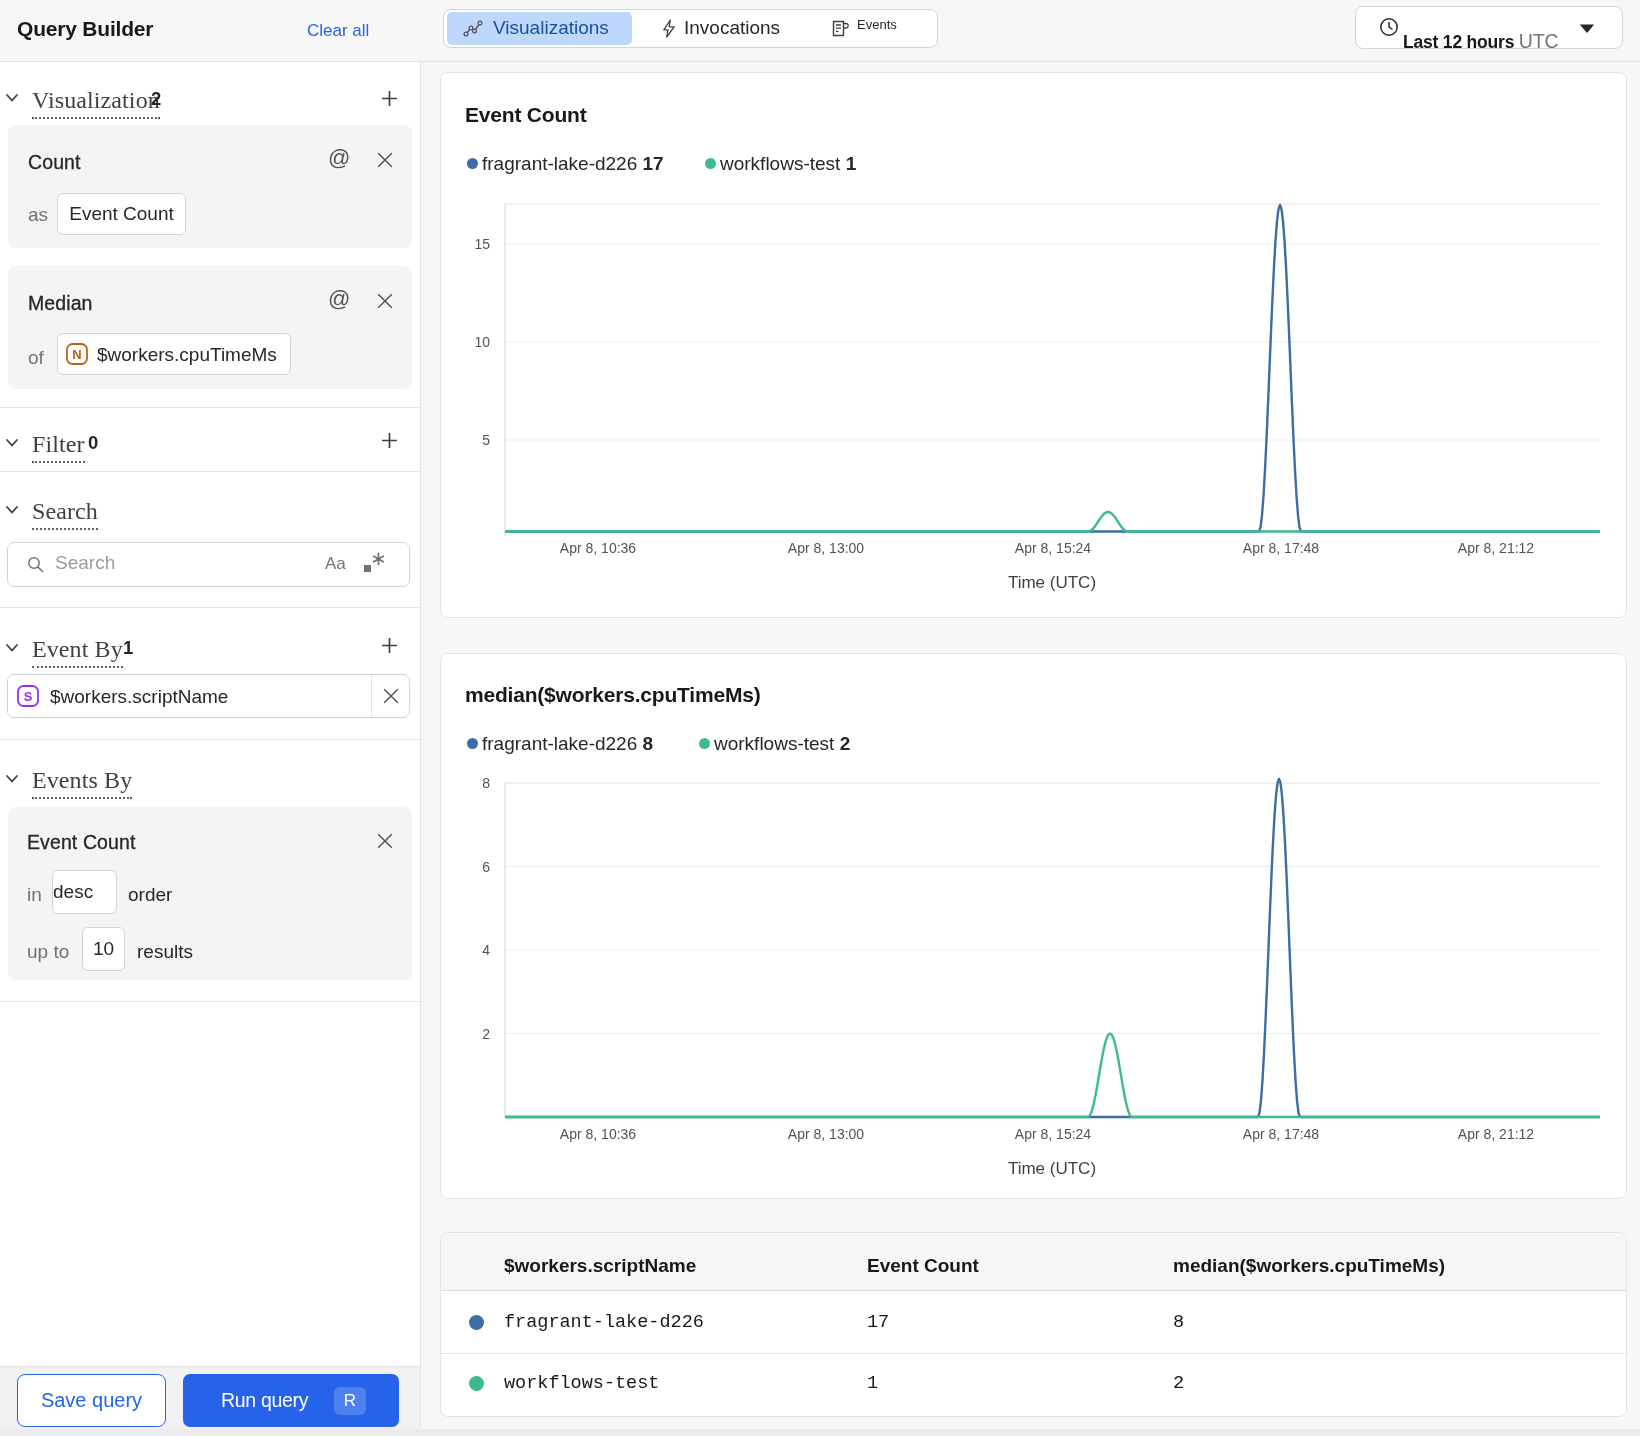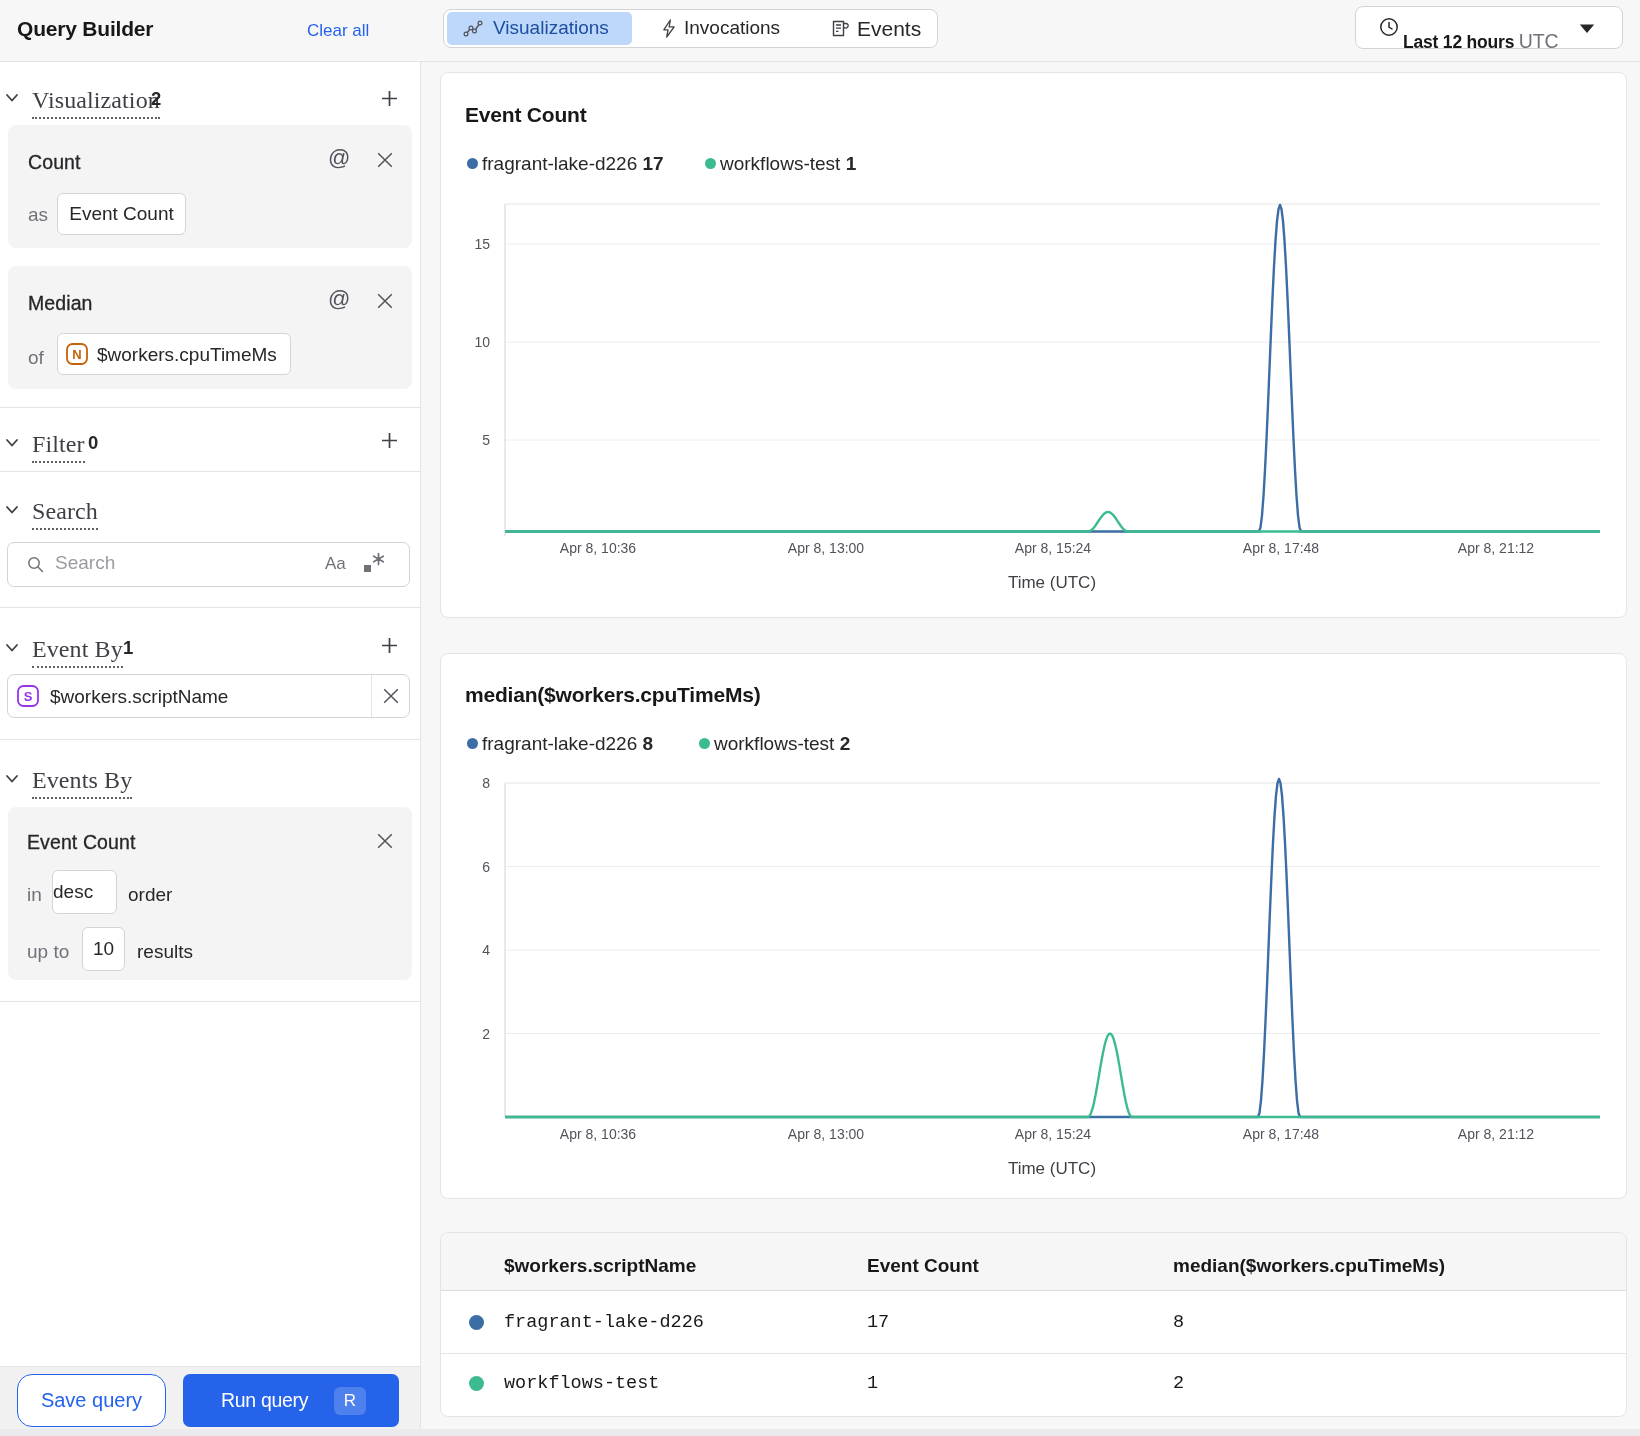--- a/index.html
+++ b/index.html
@@ -128,21 +128,21 @@
     </svg>
   <div class="abs muted" style="left:27px;top:884px">in</div>
   <div class="abs pill" style="left:52px;top:870px;width:65px;height:44px;line-height:42px;text-align:left">desc</div>
   <div class="abs muted" style="left:128px;top:884px;color:#27272a">order</div>
   <div class="abs muted" style="left:27px;top:941px">up to</div>
   <div class="abs pill" style="left:82px;top:927px;width:43px;height:44px;line-height:42px;text-align:center">10</div>
   <div class="abs muted" style="left:137px;top:941px;color:#27272a">results</div>
   <div class="abs" style="left:0;top:1001px;width:421px;border-top:1px solid #e4e4e7"></div>
 
   <div class="abs" style="left:0;top:1366px;width:421px;height:70px;background:#f1f1f2;border-top:1px solid #e4e4e7;border-right:1px solid #e4e4e7"></div>
-  <div class="abs" style="left:17px;top:1374px;width:149px;height:53px;background:#fff;border:1px solid #2563eb;border-radius:15px;color:#2563eb;font-size:20px;line-height:51px;text-align:center">Save query</div>
+  <div class="abs" style="left:17px;top:1374px;width:149px;height:53px;background:#fff;border:1px solid #2563eb;border-radius:8px;color:#2563eb;font-size:20px;line-height:51px;text-align:center">Save query</div>
   <div class="abs" style="left:183px;top:1374px;width:216px;height:53px;background:#2563eb;border-radius:7px"></div>
   <div class="abs" style="left:221px;top:1389px;font-size:19.5px;font-weight:400;color:#fff;letter-spacing:-0.3px">Run query</div>
   <div class="abs" style="left:334px;top:1387px;width:32px;height:28px;background:#4e80ee;border-radius:6px;color:#fff;font-size:17px;line-height:28px;text-align:center">R</div>
 
   <div class="abs" style="left:421px;top:0;width:1219px;height:62px;background:#f7f7f8;border-bottom:1px solid #e4e4e7"></div>
   <div class="abs" style="left:443px;top:9px;width:495px;height:39px;background:#fff;border:1px solid #d4d4d8;border-radius:8px"></div>
   <div class="abs" style="left:447px;top:12px;width:185px;height:33px;background:#bed8fb;border-radius:5px"></div>
   <svg class="abs" style="left:463px;top:19px" width="21" height="18" viewBox="0 0 21 18">
     <path d="M3 15 L8 9 L11.5 12 L17 4" fill="none" stroke="#52525b" stroke-width="1.4"></path>
     <circle cx="3" cy="15" r="1.9" fill="#bed8fb" stroke="#52525b" stroke-width="1.2"></circle>
@@ -153,21 +153,21 @@
   <div class="abs" style="left:493px;top:17px;font-size:19px;color:#1d4fa1">Visualizations</div>
   <svg class="abs" style="left:662px;top:19px" width="14" height="19" viewBox="0 0 14 19">
       <path d="M8.3 1 L1.8 10.8 H6 L4.7 18 L12.2 7.9 H7.2 Z" fill="none" stroke="#3f3f46" stroke-width="1.3" stroke-linejoin="round"></path>
     </svg>
   <div class="abs" style="left:684px;top:17px;font-size:19px;color:#27272a">Invocations</div>
   <svg class="abs" style="left:832px;top:20px" width="18" height="17" viewBox="0 0 18 17">
     <path d="M1.5 1.5 H11.5 V15.5 H1.5 Z" fill="none" stroke="#3f3f46" stroke-width="1.4" stroke-linejoin="round"></path>
     <path d="M4 5 H9 M4 8.2 H9 M4 11.4 H6.5" stroke="#3f3f46" stroke-width="1.3"></path>
     <path d="M11.5 3.5 H13.8 C15.8 3.5 16.6 5 16 6.6 C15.5 7.9 14 8.4 12.8 7.8 L11.5 7.2" fill="none" stroke="#3f3f46" stroke-width="1.3"></path>
   </svg>
-  <div class="abs" style="left:857px;top:17px;font-size:21px;color:#27272a">Events</div>
+  <div class="abs" style="left:857px;top:17px;font-size:13px;color:#27272a">Events</div>
 
   <div class="abs" style="left:1355px;top:6px;width:268px;height:43px;background:#fff;border:1px solid #d4d4d8;border-radius:8px"></div>
   <svg class="abs" style="left:1379px;top:17px" width="20" height="20" viewBox="0 0 20 20">
       <circle cx="10" cy="10" r="8.2" fill="none" stroke="#27272a" stroke-width="1.5"></circle>
       <path d="M10 5.5 V10 L13 12" fill="none" stroke="#27272a" stroke-width="1.5" stroke-linecap="round"></path>
     </svg>
   <div class="abs" style="left:1403px;top:30px;font-size:17.5px;font-weight:700;color:#18181b;letter-spacing:-0.2px">Last 12 hours <span style="color:#71717a;font-weight:400;font-size:19.5px">UTC</span></div>
   <svg class="abs" style="left:1579px;top:23px" width="16" height="11" viewBox="0 0 16 11">
       <path d="M0.8 1.5 H15.2 L8 10 Z" fill="#27272a"></path>
     </svg>

